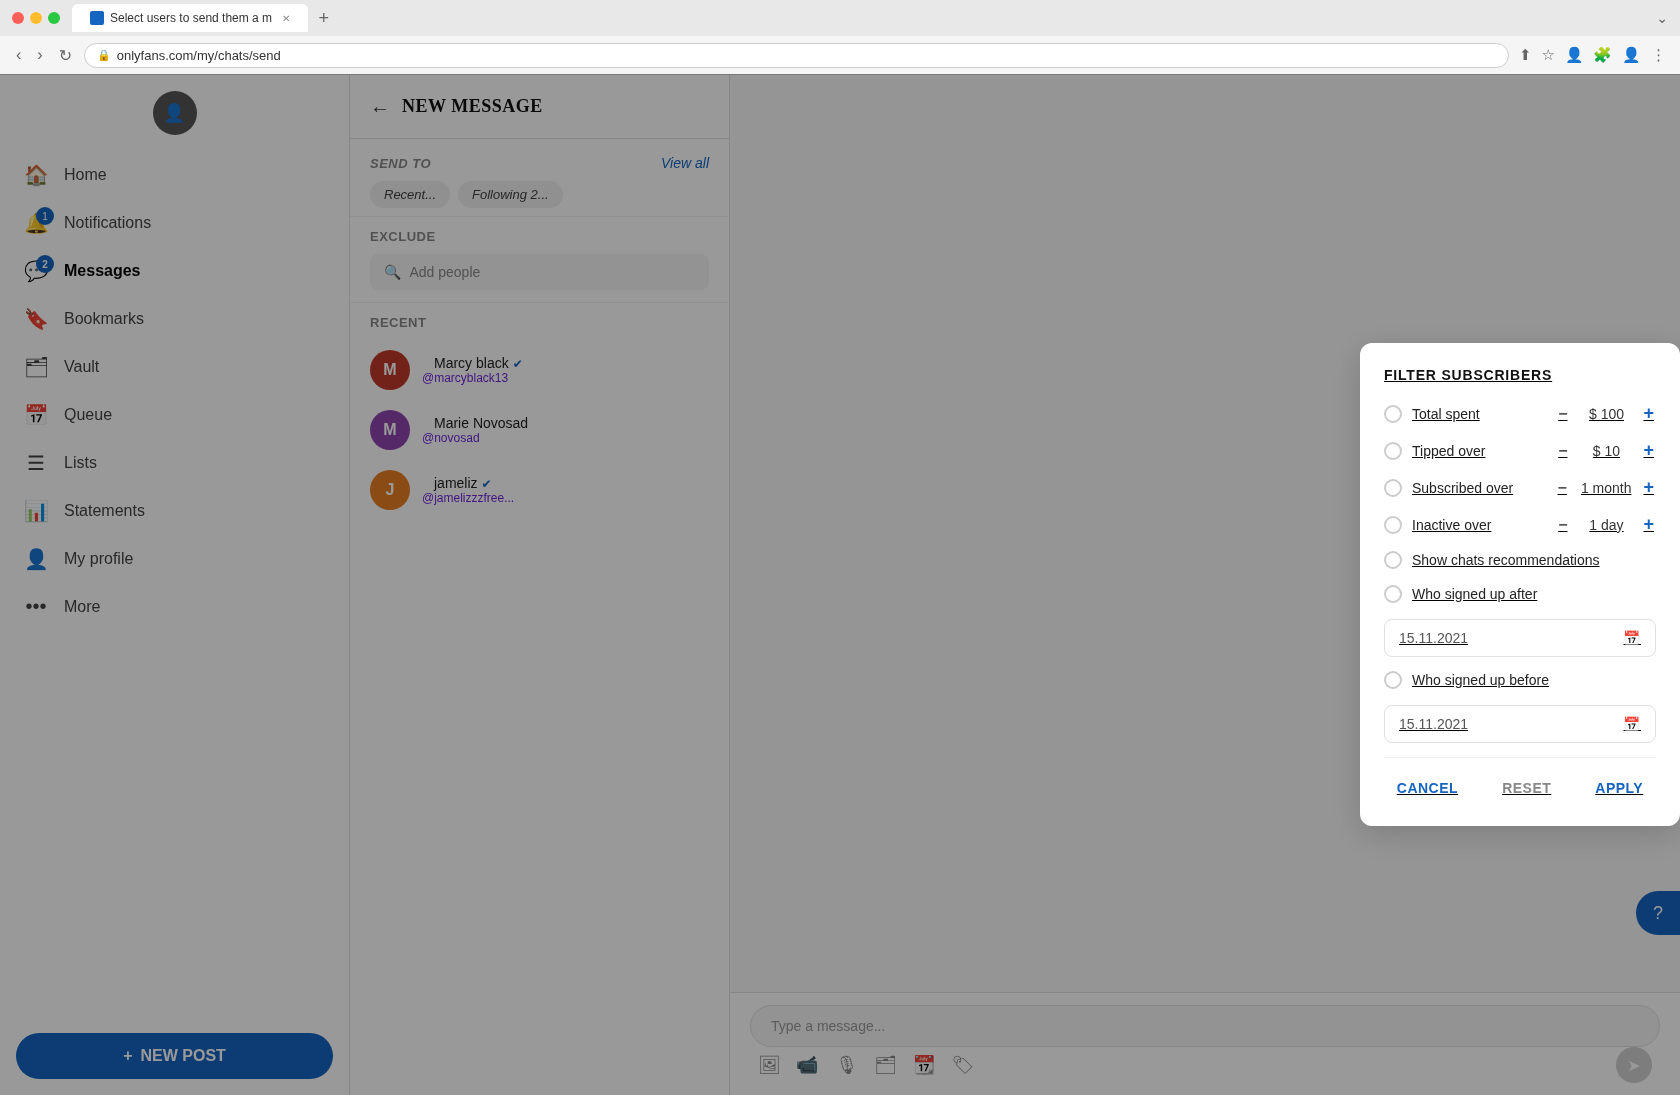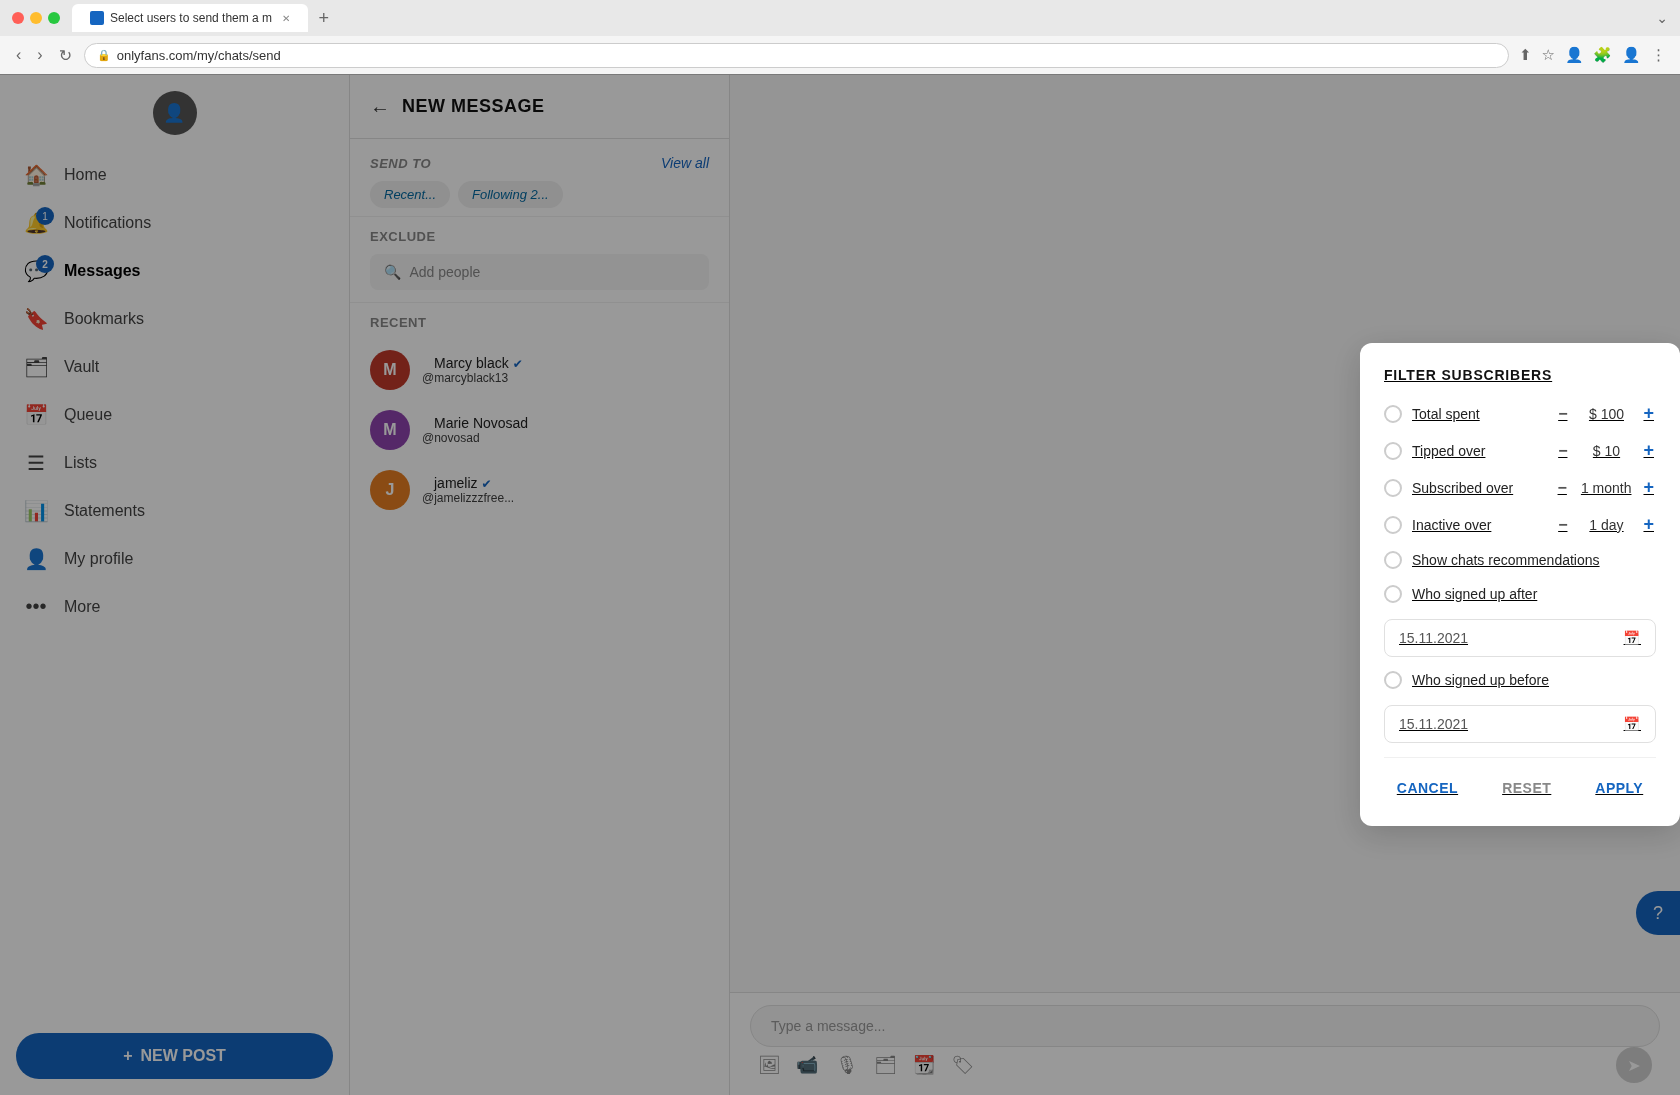--- a/index.html
+++ b/index.html
@@ -222,20 +222,21 @@
       align-items: center;
       padding: 20px 20px;
       gap: 12px;
       border-bottom: 1px solid #e0e0e0;
     }
     .panel-title {
       font-size: 18px;
       font-weight: 700;
       letter-spacing: 0.5px;
       color: #111;
+      font-family: Liberation Serif, serif;
     }
     .back-btn {
       background: none;
       border: none;
       font-size: 20px;
       cursor: pointer;
       color: #333;
     }
     .send-to-section {
       padding: 16px 20px 8px;
@@ -263,21 +264,21 @@
     .filter-chips {
       display: flex;
       gap: 8px;
       flex-wrap: wrap;
     }
     .chip {
       background: #f0f0f0;
       border-radius: 16px;
       padding: 6px 14px;
       font-size: 13px;
-      color: #0369a1;
+      color: #404040;
       cursor: pointer;
     }
     .exclude-section {
       padding: 12px 20px;
       border-top: 1px solid #f0f0f0;
     }
     .search-box {
       display: flex;
       align-items: center;
       gap: 8px;
@@ -322,21 +323,21 @@
     .recent-name {
       font-size: 14px;
       font-weight: 400;
       color: #222;
       display: flex;
       align-items: flex-end;
       gap: 4px;
       margin-left: 12px;
     }
     .verified-icon { color: #1565c0; font-size: 12px; }
-    .recent-handle { font-size: 12px; color: #404040; }
+    .recent-handle { font-size: 12px; color: #6d28d9; }
 
     
     .right-panel {
       flex: 1;
       display: flex;
       flex-direction: column;
       background: #f9f9f9;
     }
     .right-panel-header {
       padding: 20px 28px;

